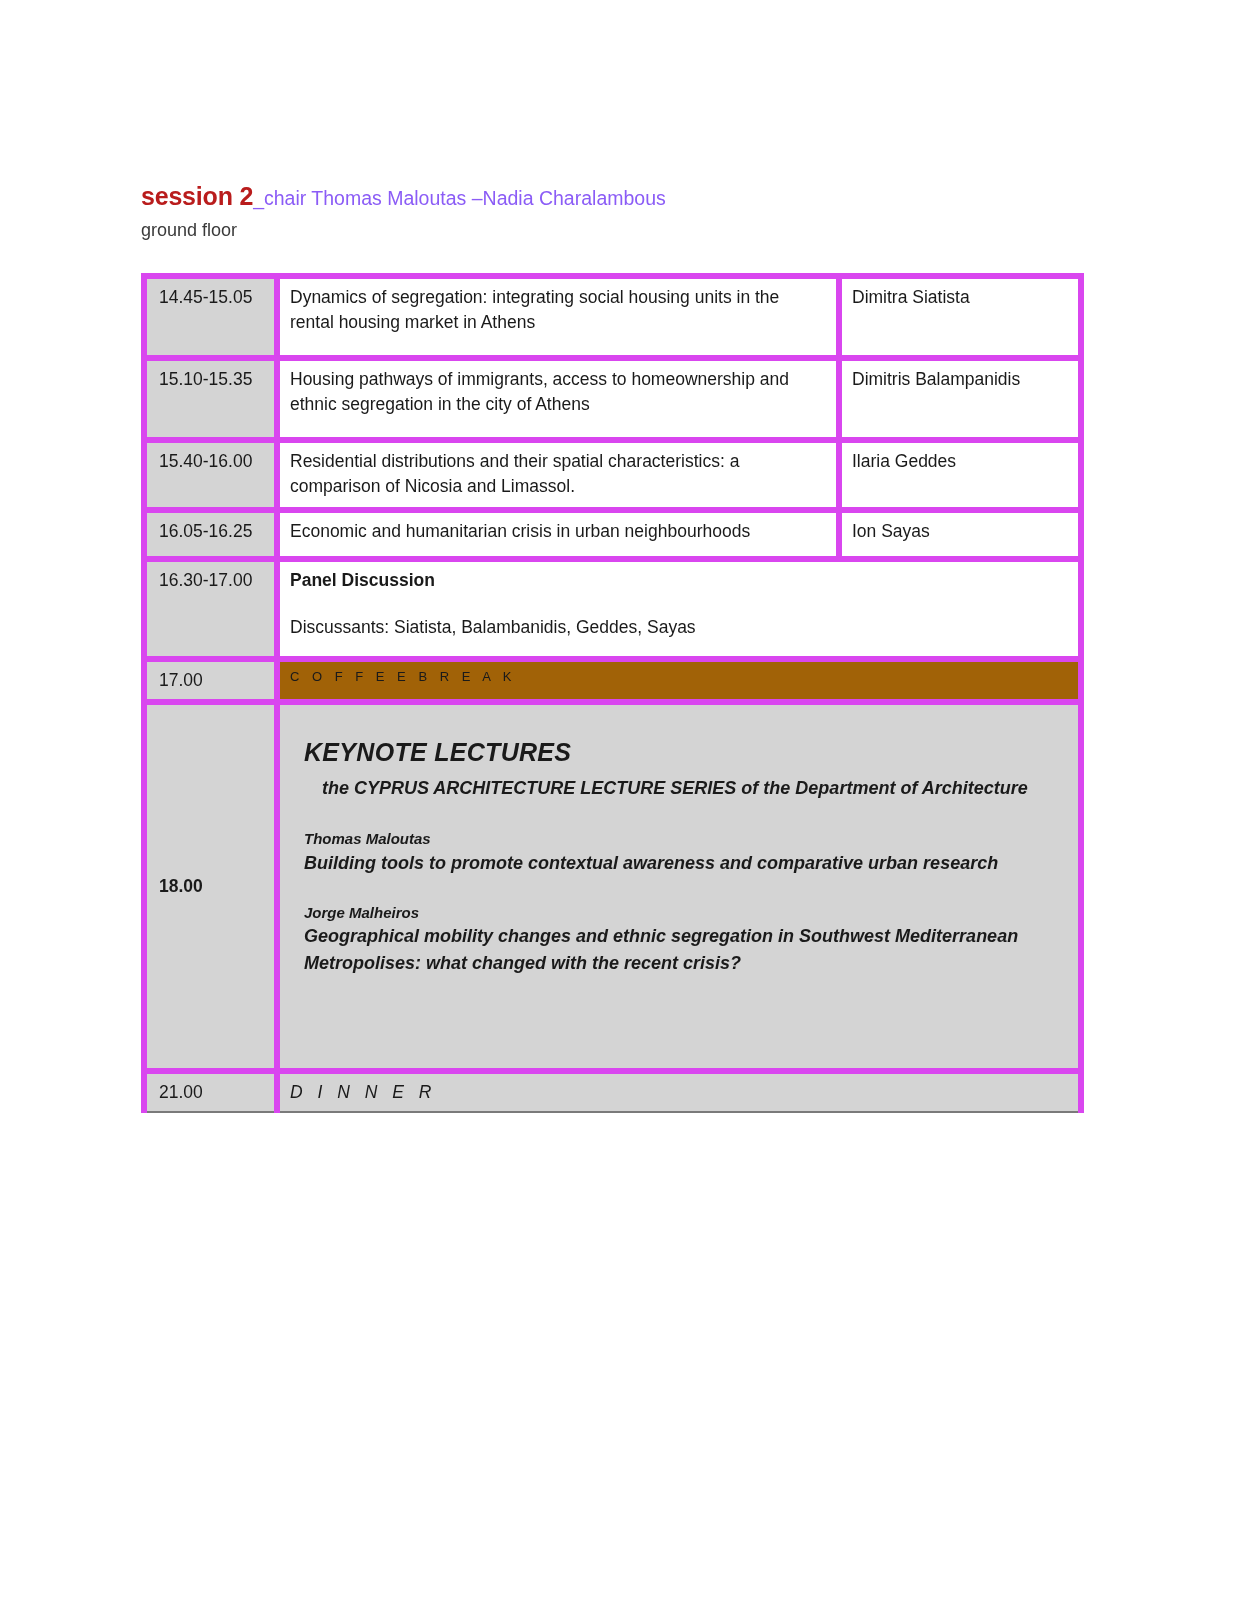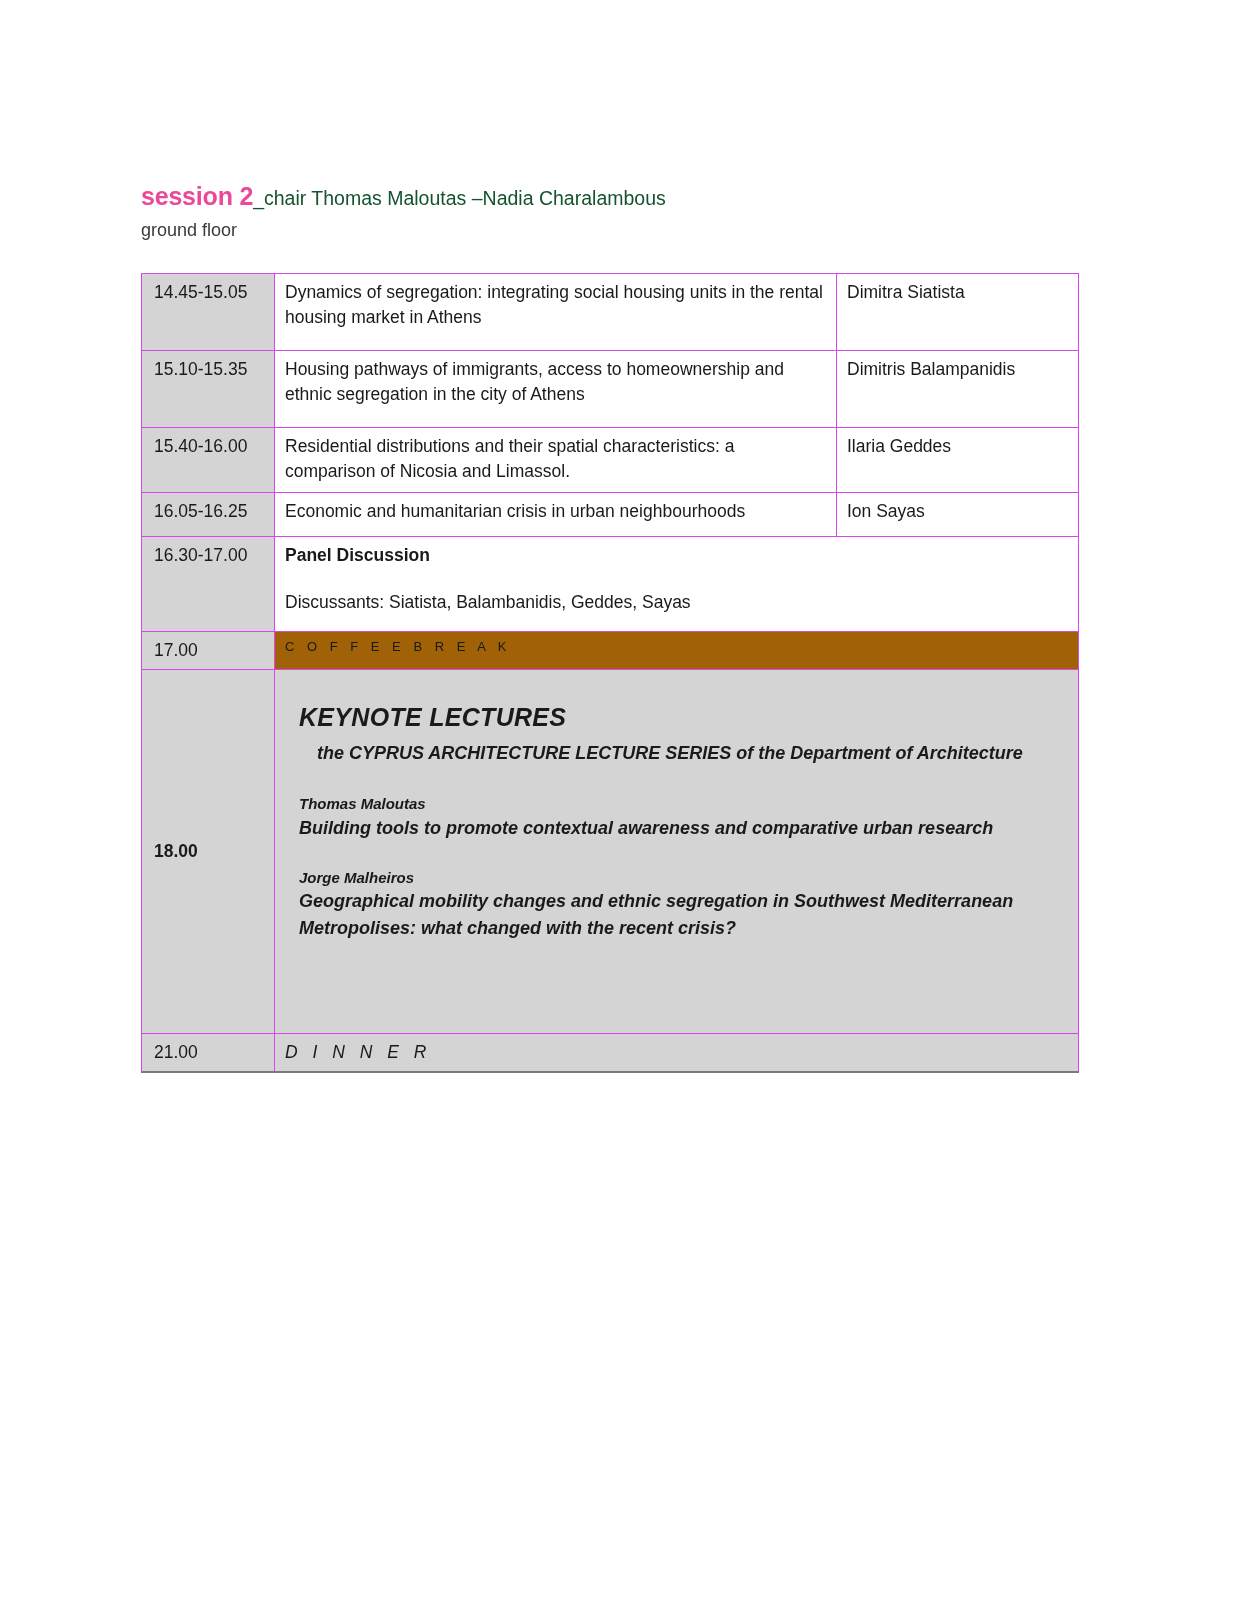--- a/index.html
+++ b/index.html
@@ -29,27 +29,27 @@
     top: 182px;
     width: 940px;
   }
   .session-line {
     white-space: nowrap;
     line-height: 1.15;
   }
   .session-title {
     font-size: 25px;
     font-weight: bold;
-    color: #ec4899;
+    color: #b91c1c;
     letter-spacing: -0.2px;
   }
   .session-chair {
     font-size: 19.5px;
     font-weight: normal;
-    color: #14532d;
+    color: #8b5cf6;
   }
   .session-floor {
     margin-top: 9px;
     font-size: 18px;
     color: #3a3a3a;
     line-height: 1.2;
   }
 
   
   .schedule-table {
@@ -59,21 +59,21 @@
     width: 937px;
     border-collapse: collapse;
     table-layout: fixed;
     font-size: 17.5px;
   }
   .schedule-table col.c-time  { width: 133px; }
   .schedule-table col.c-title { width: 562px; }
   .schedule-table col.c-contrib { width: 242px; }
 
   .schedule-table td, .schedule-table th {
-    border: 1px solid #d946ef;
+    border: 6px solid #d946ef;
     vertical-align: top;
     padding: 6px 9px 6px 10px;
     line-height: 1.42;
     font-weight: normal;
     text-align: left;
   }
   
   tr.hdr td {
     background: #d4d4d4;
     font-style: italic;

